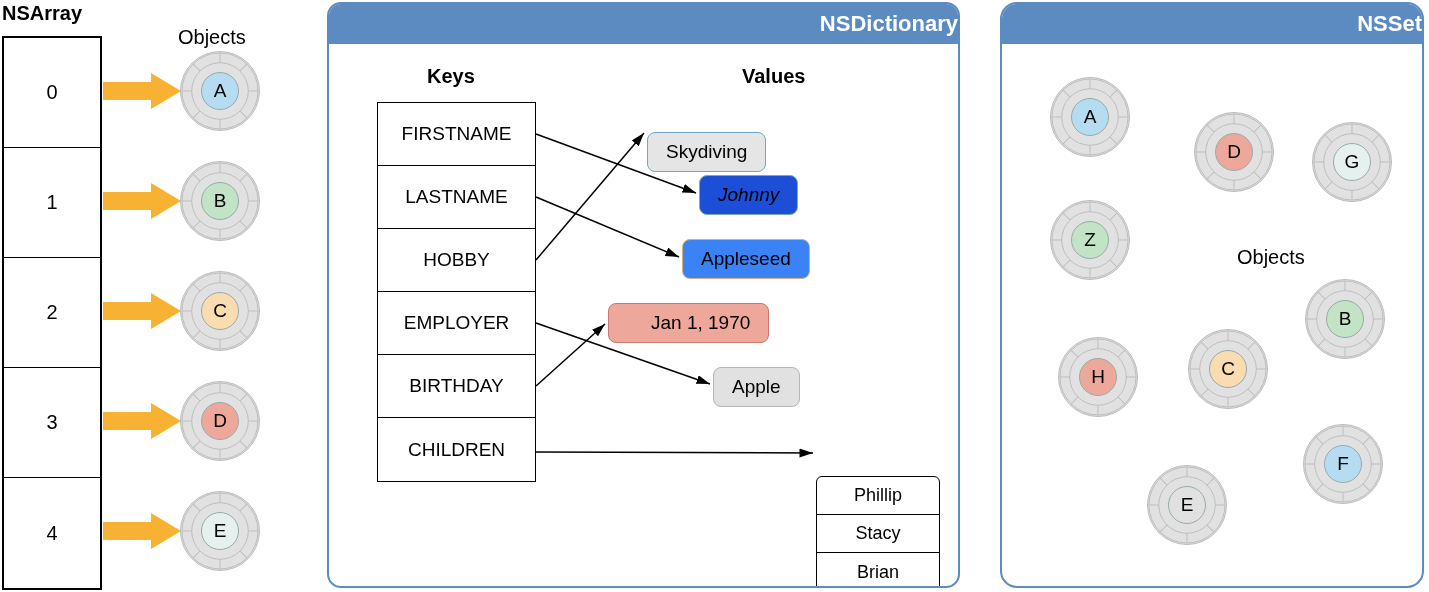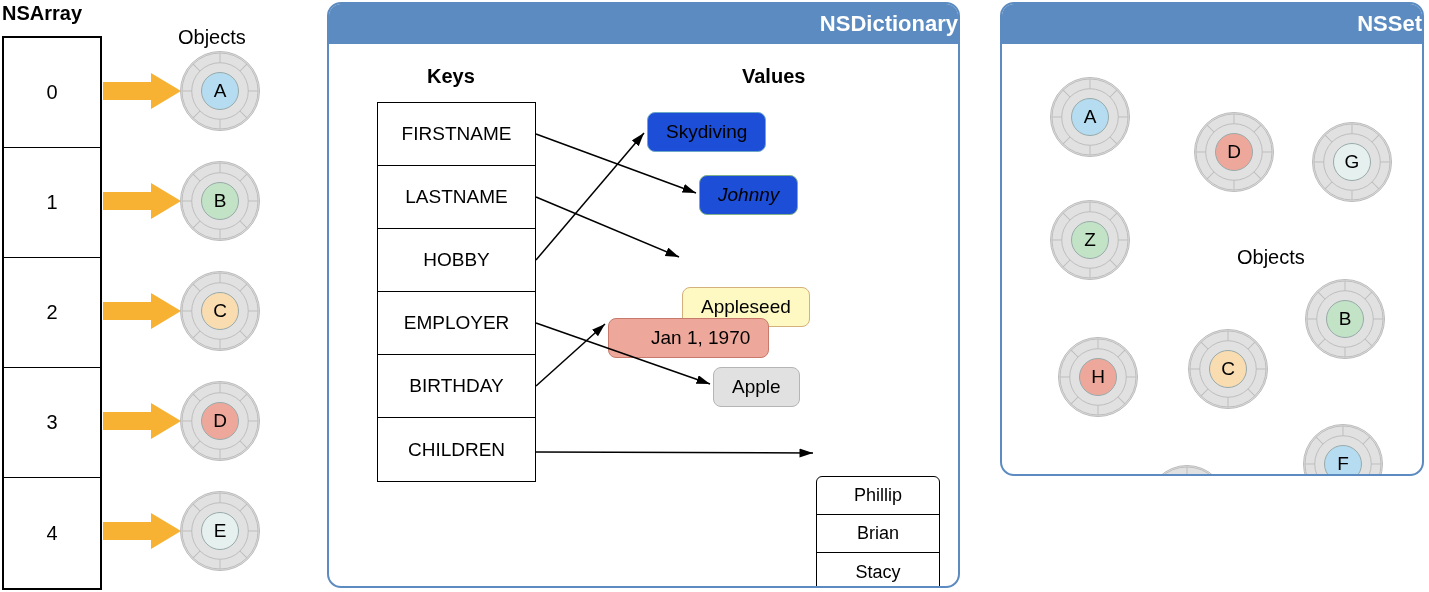--- a/index.html
+++ b/index.html
@@ -86,38 +86,38 @@
     height:63px; border-bottom:1px solid #000;
     display:flex; align-items:center; justify-content:center;
     font-size:19px;
   }
   .key-cell:last-child { border-bottom:none; }
   .val-pill {
     position:absolute;
     border-radius:8px; padding:8px 18px; font-size:19px;
     border:1px solid #888;
   }
-  .p-blue  { background:#1d4ed8; border-color:#6fa8c7; }
+  .p-blue  { background:#e5e5e5; border-color:#6fa8c7;margin-top:20px; }
   .p-green { background:#1d4ed8; border-color:#7fb088;font-style:italic; }
-  .p-peach { background:#fef9c3; border-color:#d4b07b;margin-top:48px; }
+  .p-peach { background:#3b82f6; border-color:#d4b07b; }
   .p-red   { background:#eea89b; border-color:#c77a6b; }
   .p-grey  { background:#e1e1e1; border-color:#b5b5b5; }
   .children-box {
     position:absolute; border:1px solid #000; border-radius:6px;
     width:124px;
     margin-top:40px;
   }
   .children-box div {
     height:38px; border-bottom:1px solid #000;
     display:flex; align-items:center; justify-content:center; font-size:18px;
   }
   .children-box div:last-child { border-bottom:none; }
 
   
-  .set-panel { left:1000px; top:2px; width:424px; height:474px; }
+  .set-panel { left:1000px; top:2px; width:424px; height:586px;border-radius:17px; }
   .set-panel .token { position:absolute; }
 
 </style>
 </head>
 <body>
 
 <div class="section-title" style="left:2px; top:2px;">NSArray</div>
 <div class="sub-label" style="left:178px; top:26px;">Objects</div>
 
 <div class="nsarray-table">
@@ -209,27 +209,27 @@
     <div class="key-cell">LASTNAME</div>
     <div class="key-cell">HOBBY</div>
     <div class="key-cell">EMPLOYER</div>
     <div class="key-cell">BIRTHDAY</div>
     <div class="key-cell">CHILDREN</div>
   </div>
 
   <div class="val-pill p-blue" style="left:318px; top:108px;">Skydiving</div>
   <div class="val-pill p-green" style="left:370px; top:171px;">Johnny</div>
   <div class="val-pill p-peach" style="left:353px; top:235px;">Appleseed</div>
-  <div class="val-pill p-red" style="left:279px; top:314px;padding-left:42px;">Jan 1, 1970</div>
+  <div class="val-pill p-red" style="left:279px; top:299px;padding-left:42px;">Jan 1, 1970</div>
   <div class="val-pill p-grey" style="left:384px; top:363px;">Apple</div>
 
   <div class="children-box" style="left:487px; top:432px;">
     <div>Phillip</div>
+    <div>Stacy</div>
     <div>Brian</div>
-    <div>Stacy</div>
   </div>
 
   <svg width="633" height="586" style="position:absolute;left:0;top:0;pointer-events:none">
     <defs>
       <marker id="ah" markerWidth="10" markerHeight="10" refX="9" refY="3" orient="auto">
         <path d="M0,0 L9,3 L0,6 Z" fill="#000"></path>
       </marker>
     </defs>
 
     <line x1="207" y1="130" x2="367" y2="189" stroke="#000" stroke-width="1.5" marker-end="url(#ah)"></line>

